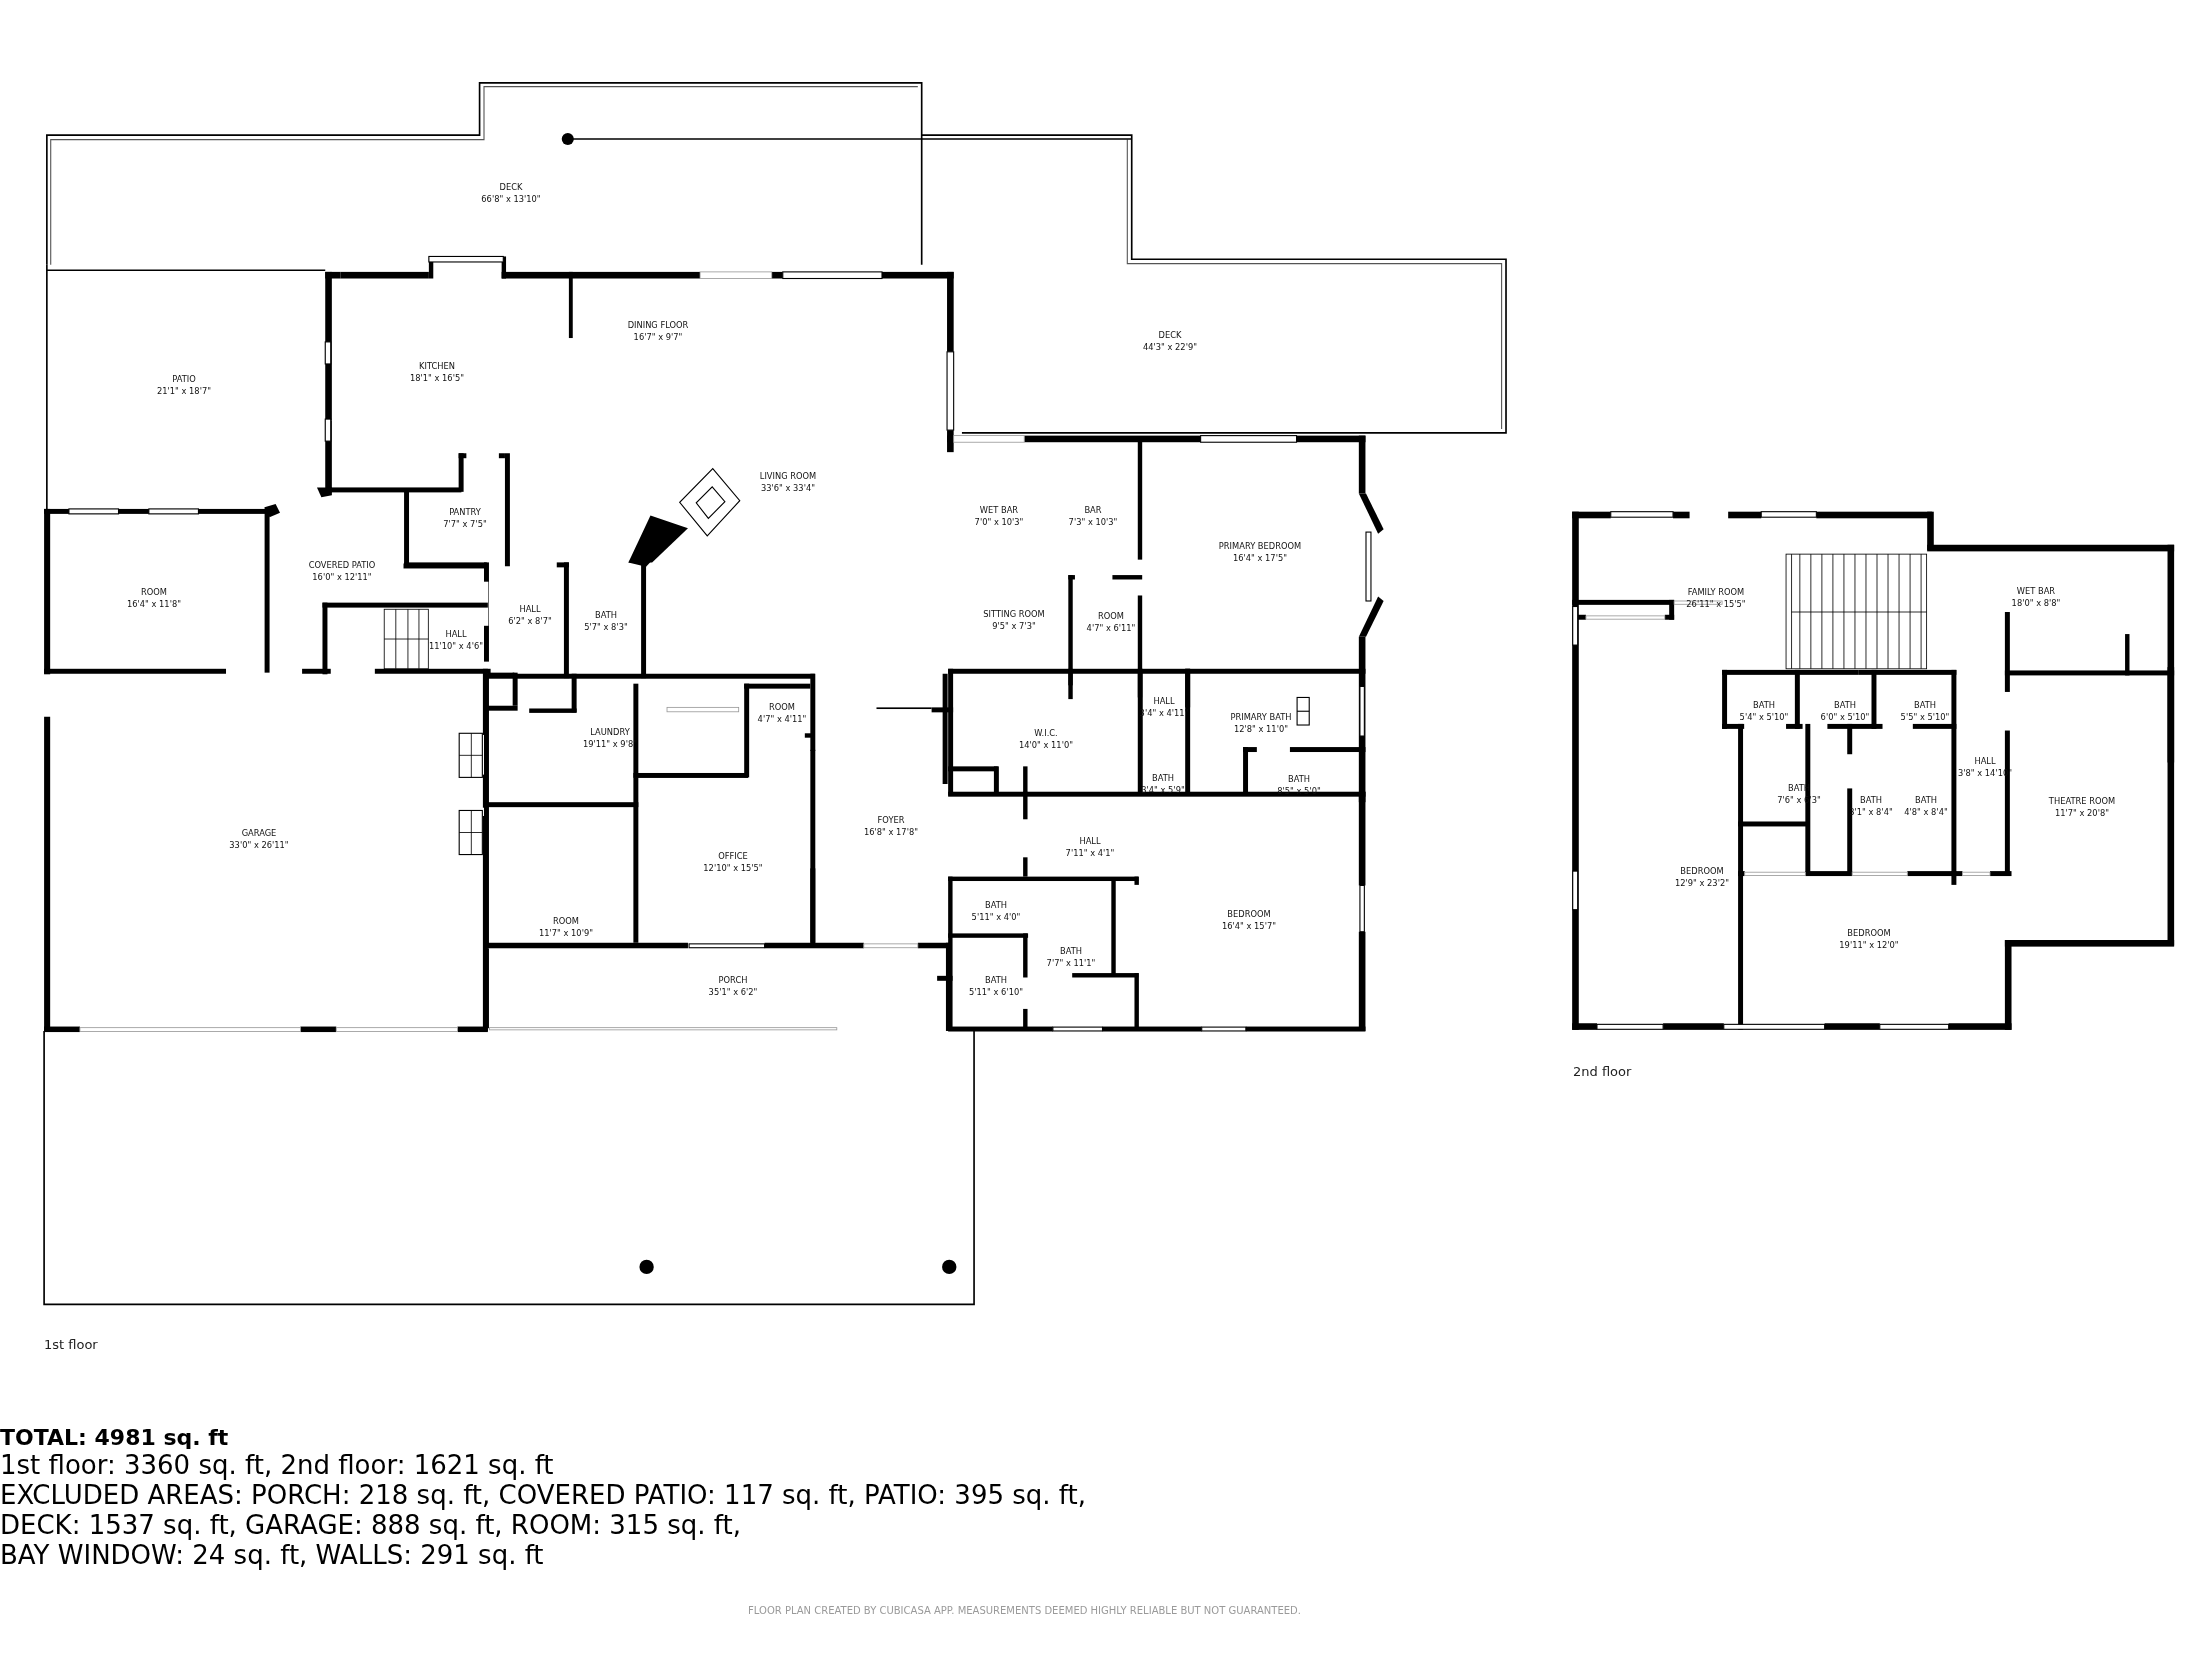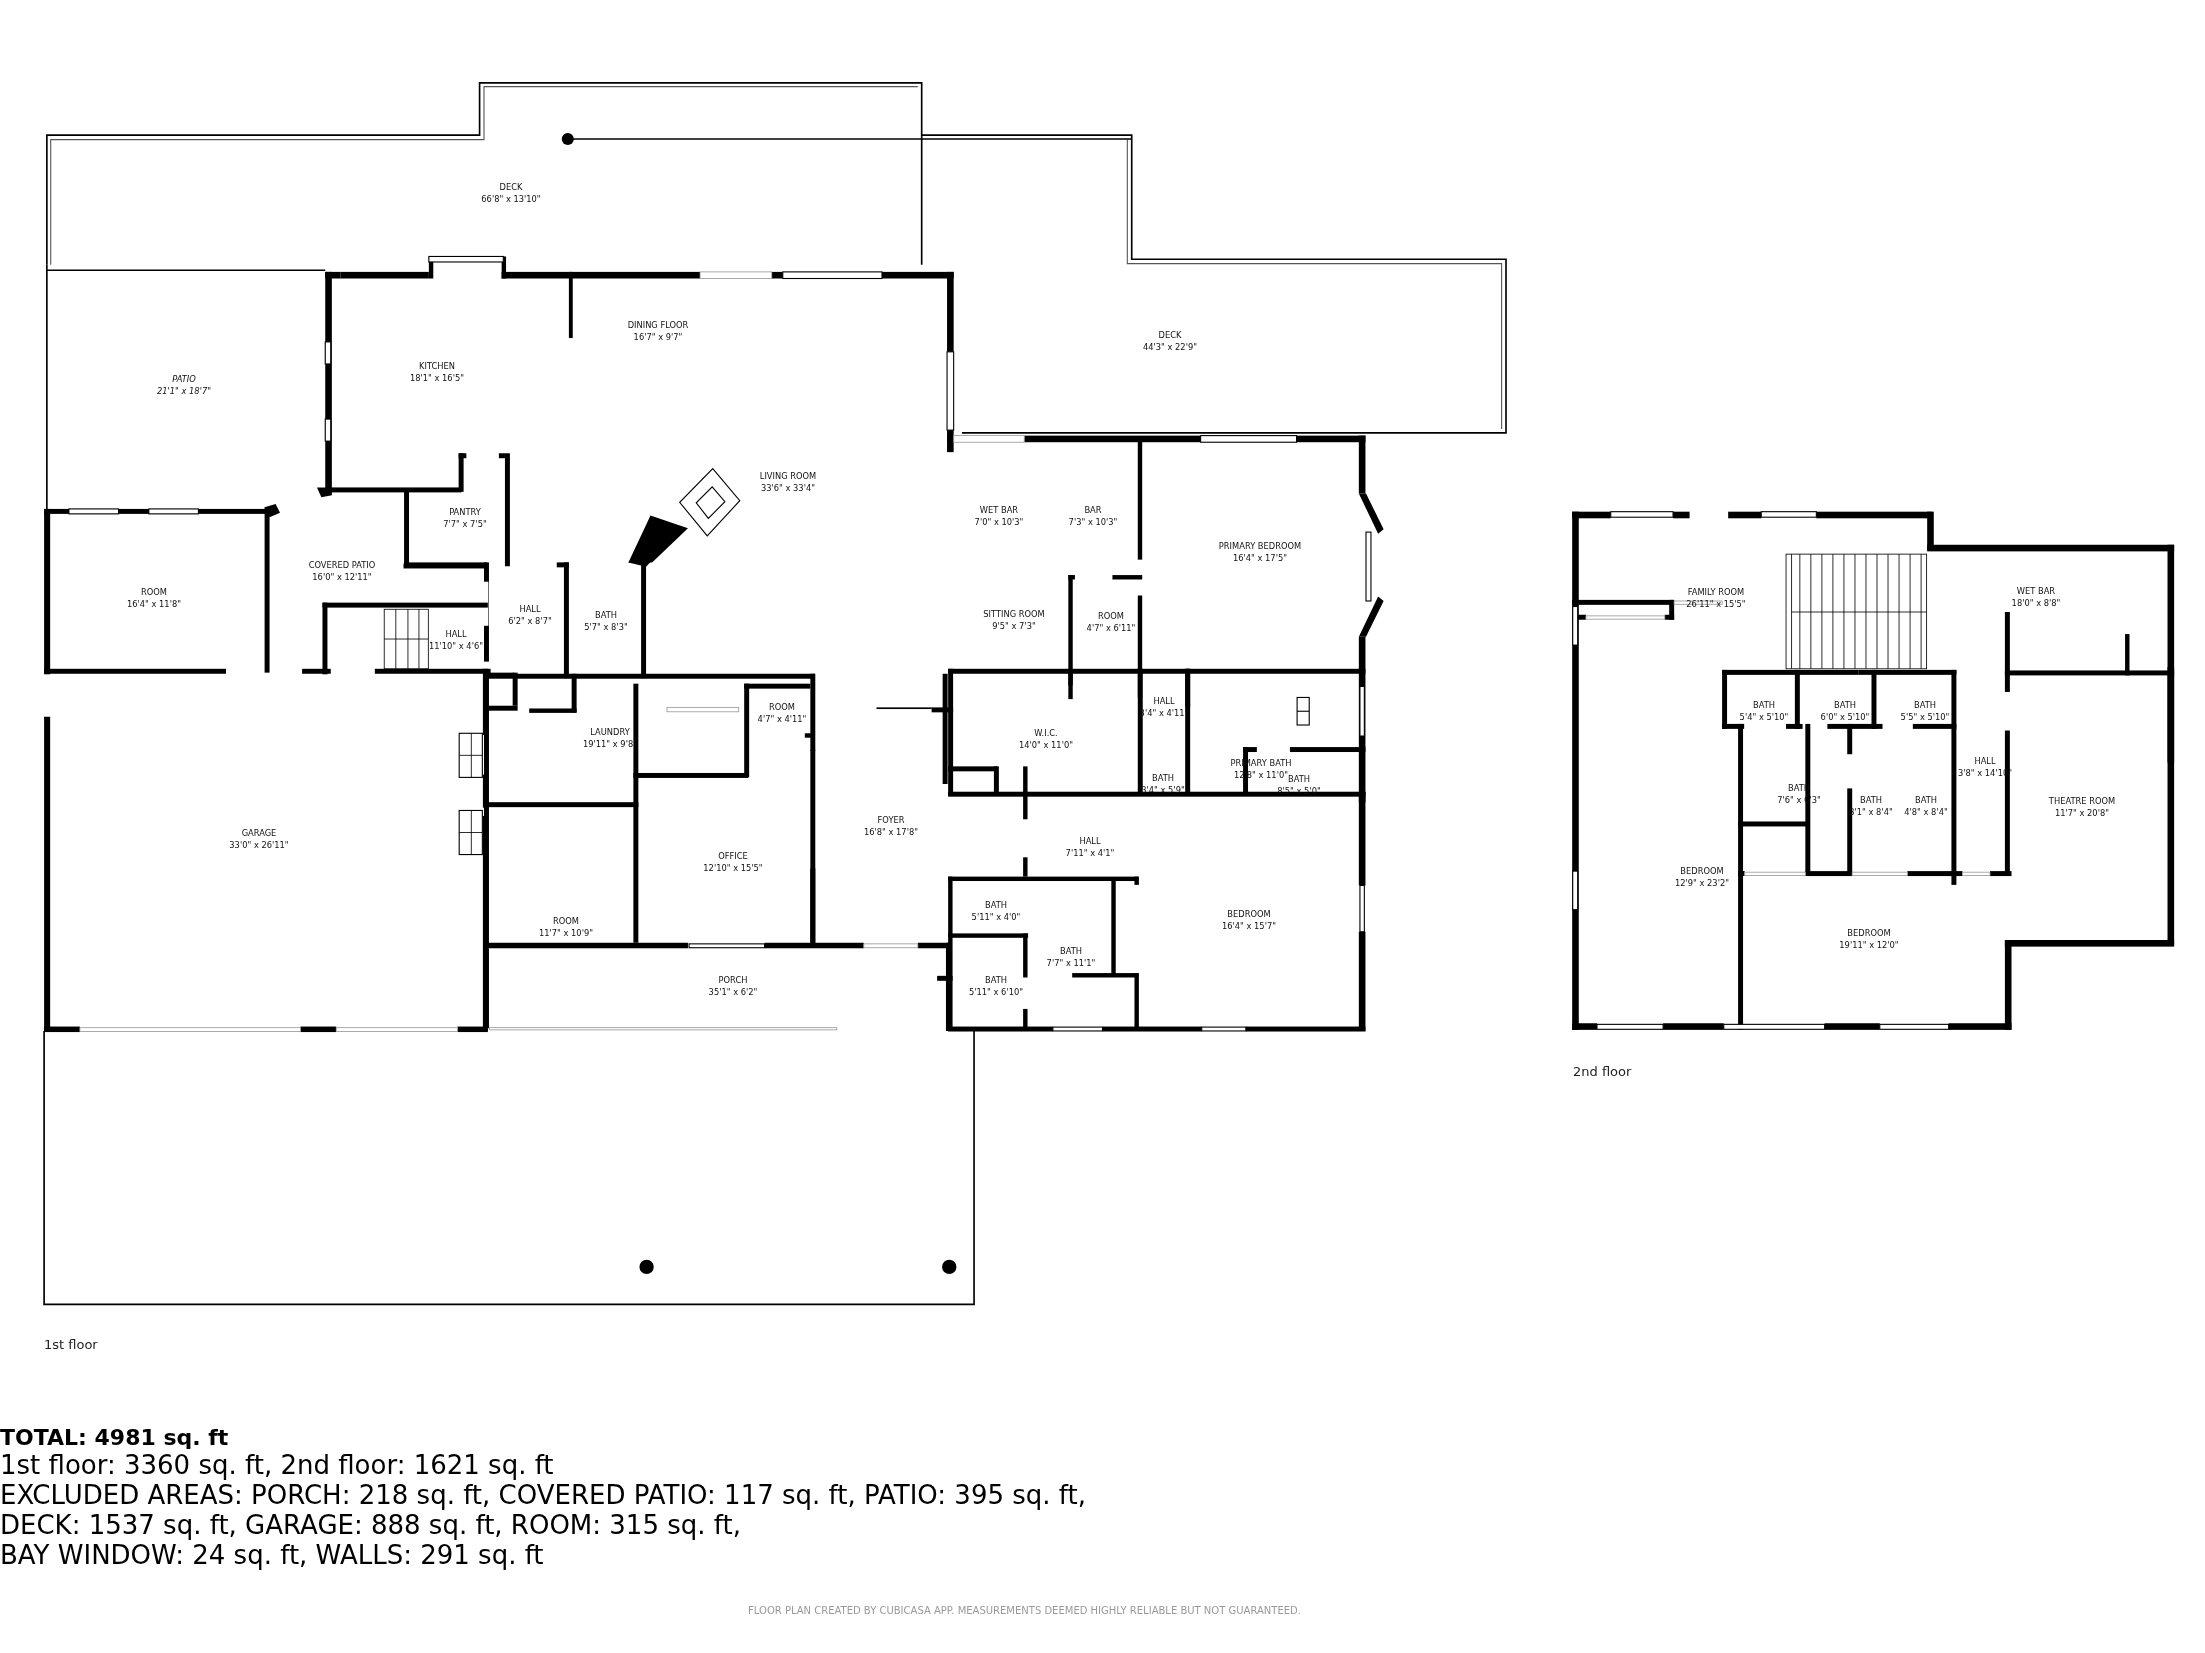--- a/index.html
+++ b/index.html
@@ -321,21 +321,21 @@
 
 <div id="floor1">
     <div class="room-label" style="left: 511px; top: 194px;">
       <span class="n">DECK</span>
       <span class="d">66'8" x 13'10"</span>
     </div>
     <div class="room-label" style="left: 1170px; top: 342px;">
       <span class="n">DECK</span>
       <span class="d">44'3" x 22'9"</span>
     </div>
-    <div class="room-label" style="left: 184px; top: 386px; font-style: italic;">
+    <div class="room-label" style="left: 184px; top: 386px;">
       <span class="n">PATIO</span>
       <span class="d">21'1" x 18'7"</span>
     </div>
     <div class="room-label" style="left: 437px; top: 373px;">
       <span class="n">KITCHEN</span>
       <span class="d">18'1" x 16'5"</span>
     </div>
     <div class="room-label" style="left: 658px; top: 332px;">
       <span class="n">DINING FLOOR</span>
       <span class="d">16'7" x 9'7"</span>
@@ -397,21 +397,21 @@
       <span class="d">4'7" x 4'11"</span>
     </div>
     <div class="room-label" style="left: 1028px; top: 740px; margin-left: 18px;">
       <span class="n">W.I.C.</span>
       <span class="d">14'0" x 11'0"</span>
     </div>
     <div class="room-label" style="left: 1164px; top: 708px;">
       <span class="n">HALL</span>
       <span class="d">3'4" x 4'11"</span>
     </div>
-    <div class="room-label" style="left: 1261px; top: 724px; margin-top: 46px;">
+    <div class="room-label" style="left: 1261px; top: 724px;">
       <span class="n">PRIMARY BATH</span>
       <span class="d">12'8" x 11'0"</span>
     </div>
     <div class="room-label" style="left: 1163px; top: 785px;">
       <span class="n">BATH</span>
       <span class="d">3'4" x 5'9"</span>
     </div>
     <div class="room-label" style="left: 1299px; top: 786px;">
       <span class="n">BATH</span>
       <span class="d">8'5" x 5'0"</span>

